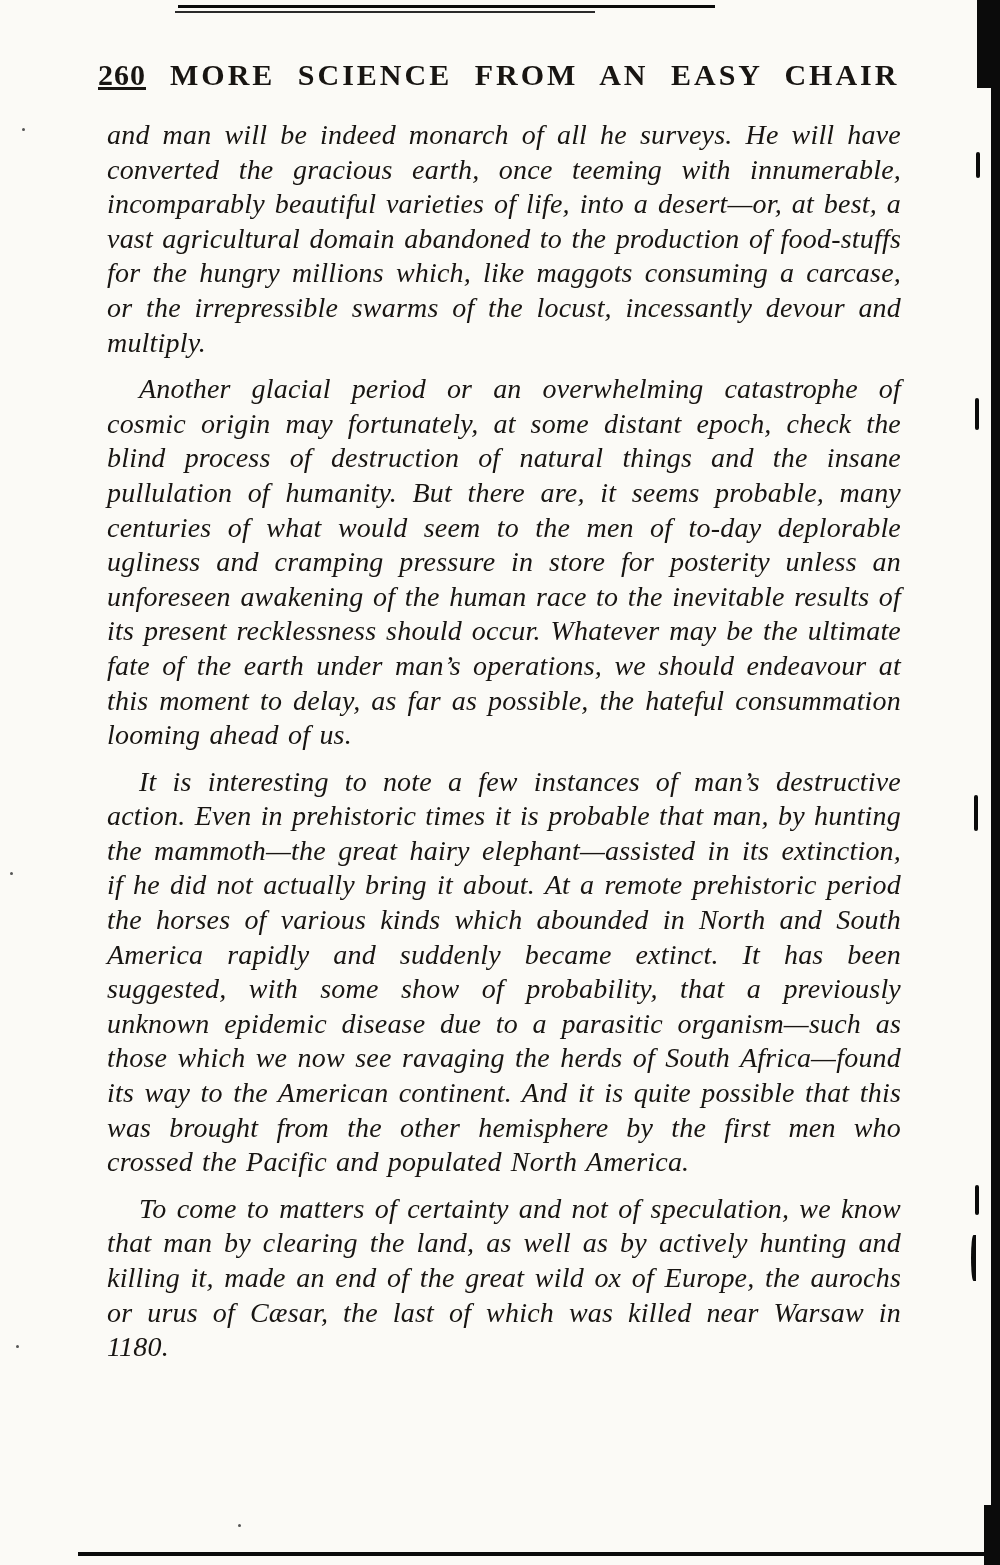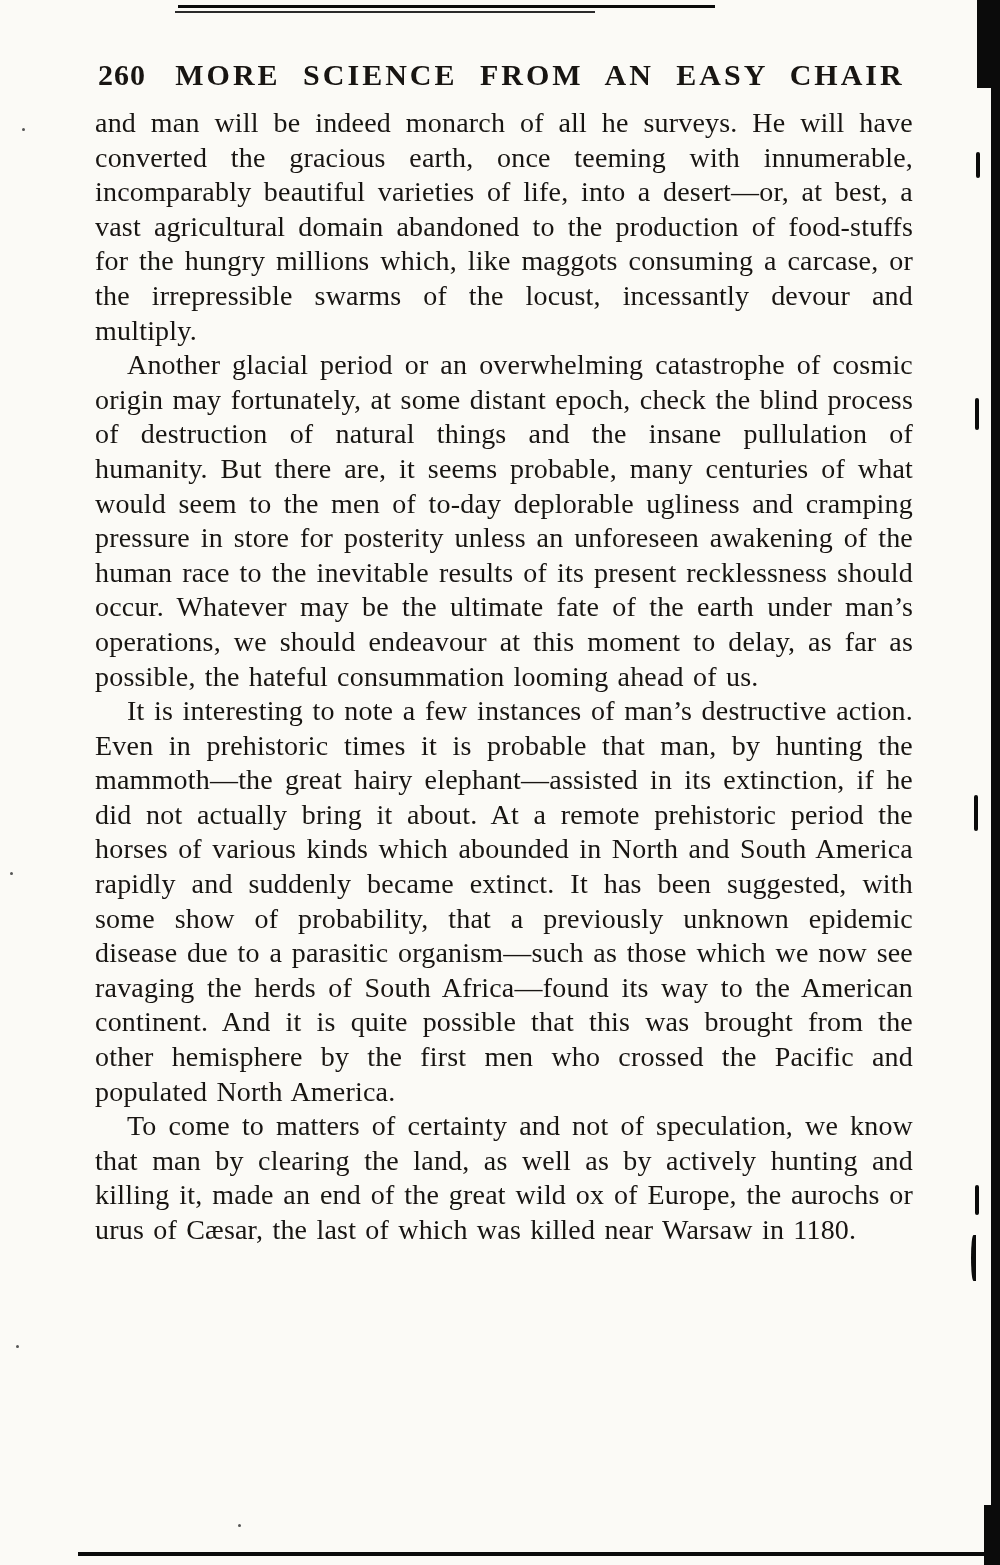--- a/index.html
+++ b/index.html
@@ -23,41 +23,43 @@
     width: 812px;
     display: flex;
     align-items: baseline;
     font-weight: bold;
     font-size: 30px;
     white-space: nowrap;
   }
   .page-number {
     letter-spacing: 1px;
     margin-right: 24px;
+    text-decoration: underline;
   }
   .header-title {
     flex: 1;
-    text-align: center;
+    text-align: left;
     letter-spacing: 3px;
     word-spacing: 12px;
   }
   .body-text {
     position: absolute;
     top: 106px;
     left: 95px;
     width: 818px;
     font-size: 28px;
     line-height: 34.6px;
     text-align: justify;
     letter-spacing: 0.2px;
     word-spacing: 2px;
   }
   .body-text p {
-    margin: 0;
+    margin: 12px;
     padding: 0;
+    font-style: italic;
   }
   .body-text p.indent {
     text-indent: 32px;
   }
   
   .artifact {
     position: absolute;
     background: #0b0b0b;
   }
   .rule-top-1   { left: 178px; top: 5px;  width: 537px; height: 3px; }

